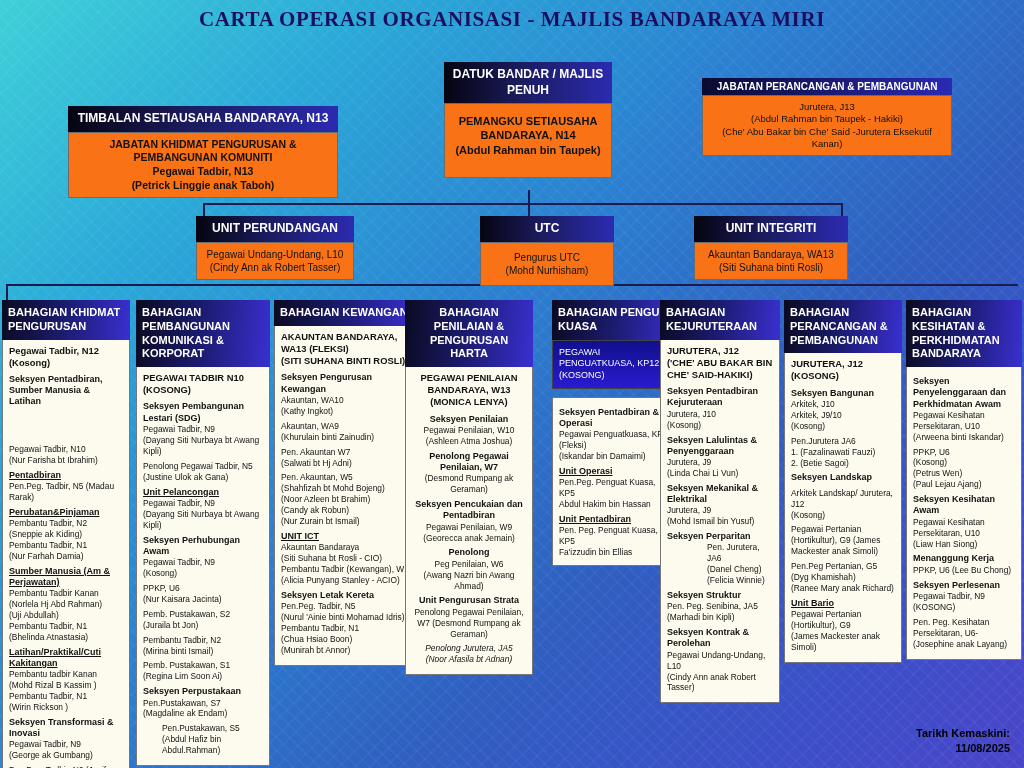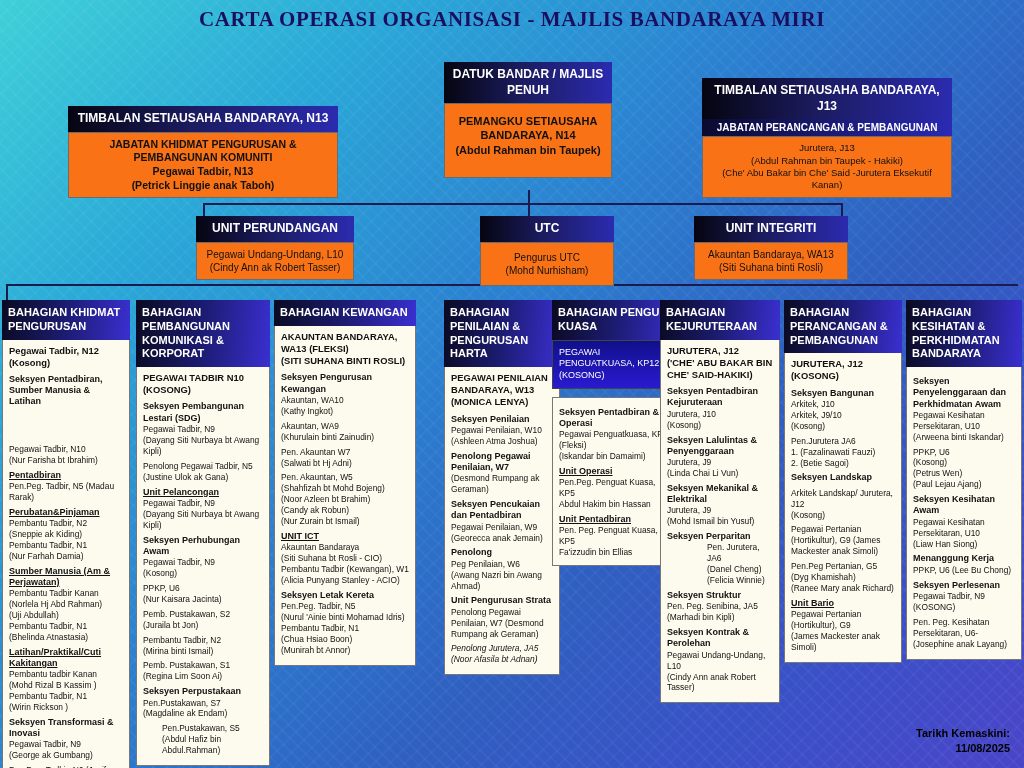--- a/index.html
+++ b/index.html
@@ -61,21 +61,21 @@
   .sec{margin-top:4px;margin-bottom:2px;}
   .sec .st{font-weight:bold;font-size:9px;line-height:1.25;}
   .sec .st.u{text-decoration:underline;}
   .sec .sd{font-size:8.4px;line-height:1.3;}
   .navy{background:linear-gradient(180deg,#10108c,#2a1ad0);color:#fff;border:1px solid #444;
     padding:6px;font-size:9px;line-height:1.3;}
 
   #c1{left:2px;width:128px;}
   #c2{left:136px;width:134px;}
   #c3{left:274px;width:142px;}
-  #c4{left:444px;width:116px;}
+  #c4{left:405px;width:128px;text-align:center;}
   #c5{left:552px;width:128px;}
   #c6{left:660px;width:120px;}
   #c7{left:784px;width:118px;}
   #c8{left:906px;width:116px;}
 
   #c5 .cbody{background:transparent;border:none;padding:0;}
   #c5 .whitebox{background:#fdfbee;border:1px solid #777;padding:5px 6px;}
 
   .stamp{position:absolute;right:14px;bottom:12px;text-align:right;color:#000;
     font-weight:bold;font-size:11px;line-height:1.35;}
@@ -104,21 +104,20 @@
   </div>
 
   <div class="box" id="ts-n13">
     <div class="hdr">TIMBALAN SETIAUSAHA BANDARAYA, N13</div>
     <div class="body" style="white-space:pre-line">JABATAN KHIDMAT PENGURUSAN &amp; PEMBANGUNAN KOMUNITI
 Pegawai Tadbir, N13
 (Petrick Linggie anak Taboh)</div>
   </div>
 
   <div class="box" id="ts-j13">
-    <div class="hdr">TIMBALAN SETIAUSAHA BANDARAYA, J13</div>
     <div class="sub">JABATAN PERANCANGAN &amp; PEMBANGUNAN</div>
     <div class="body" style="white-space:pre-line">Jurutera, J13
 (Abdul Rahman bin Taupek - Hakiki)
 (Che' Abu Bakar bin Che' Said -Jurutera Eksekutif Kanan)</div>
   </div>
 
   <div class="box" id="unit-perundangan">
     <div class="hdr">UNIT PERUNDANGAN</div>
     <div class="body" style="white-space:pre-line">Pegawai Undang-Undang, L10
 (Cindy Ann ak Robert Tasser)</div>

